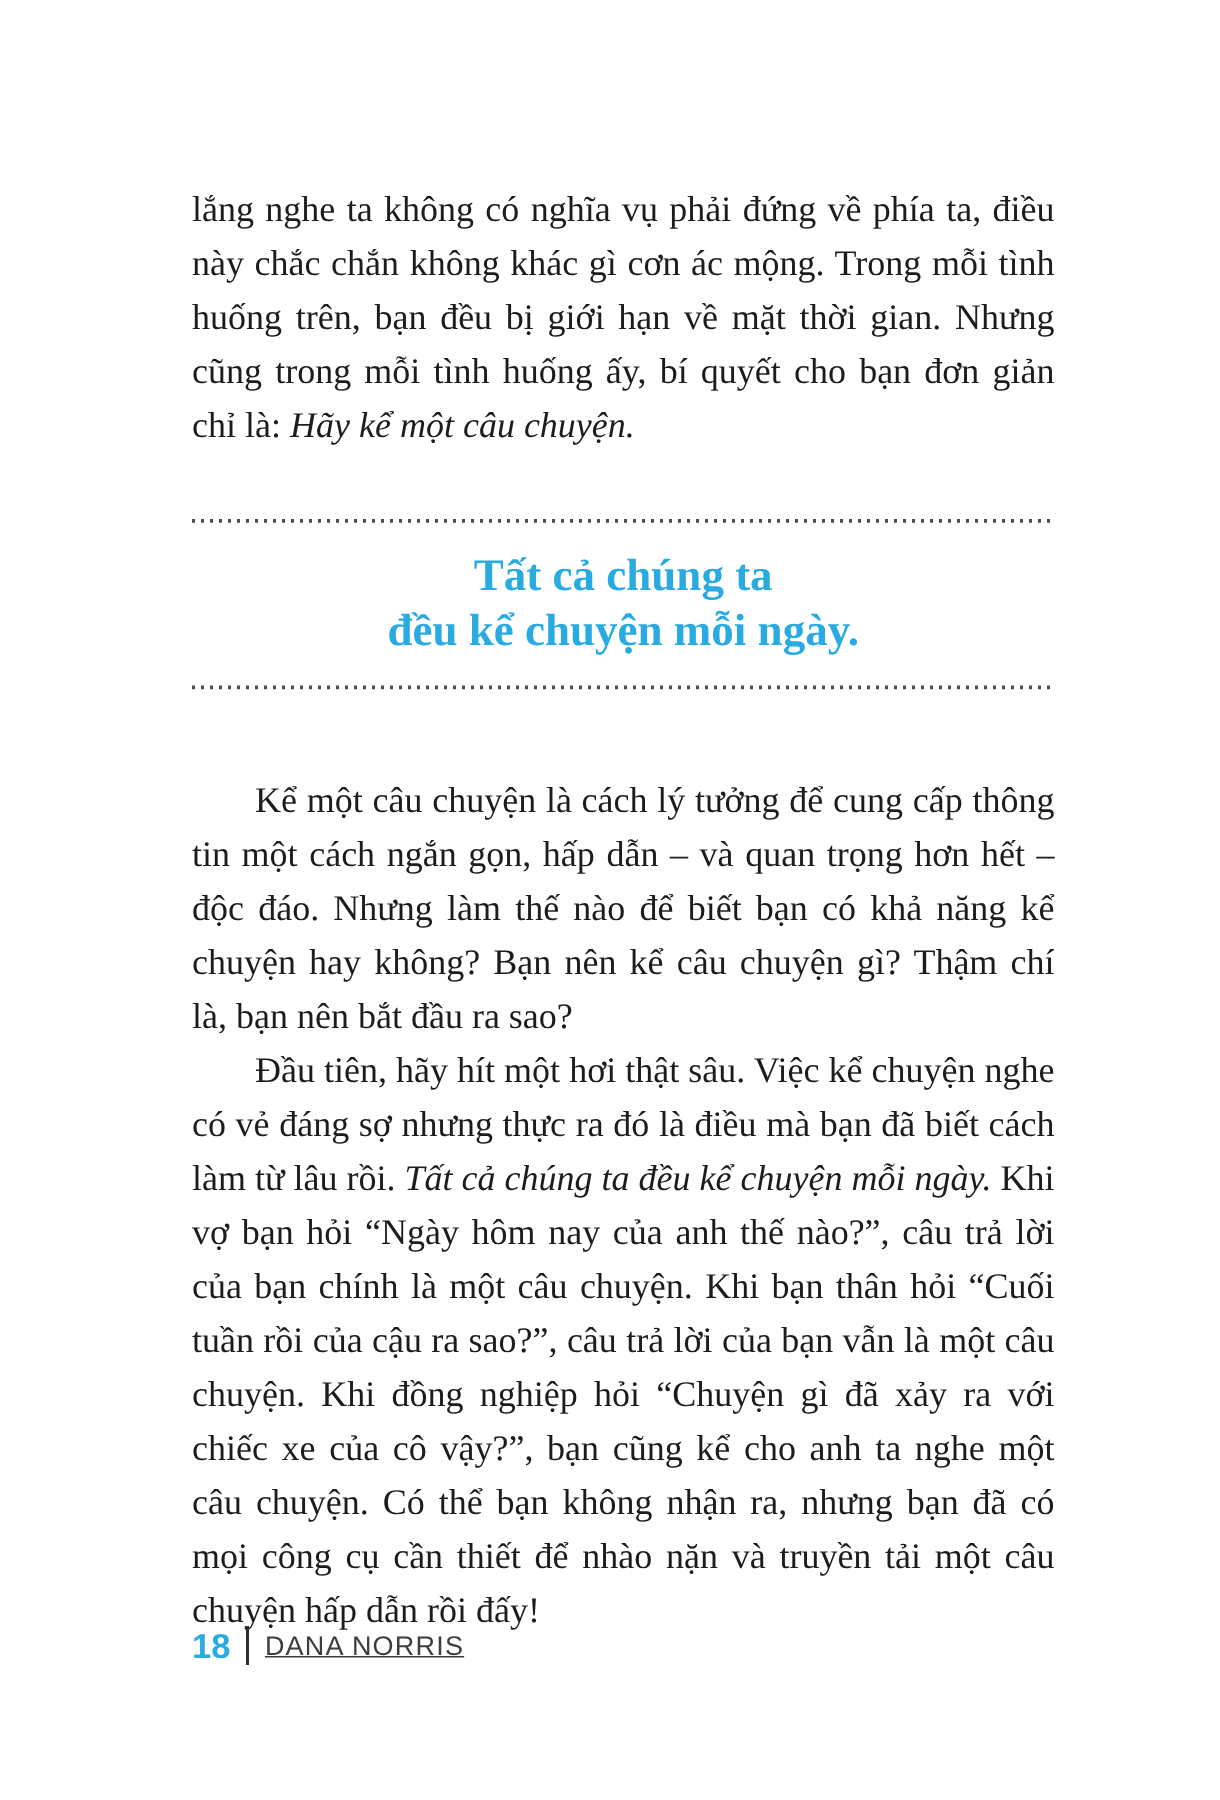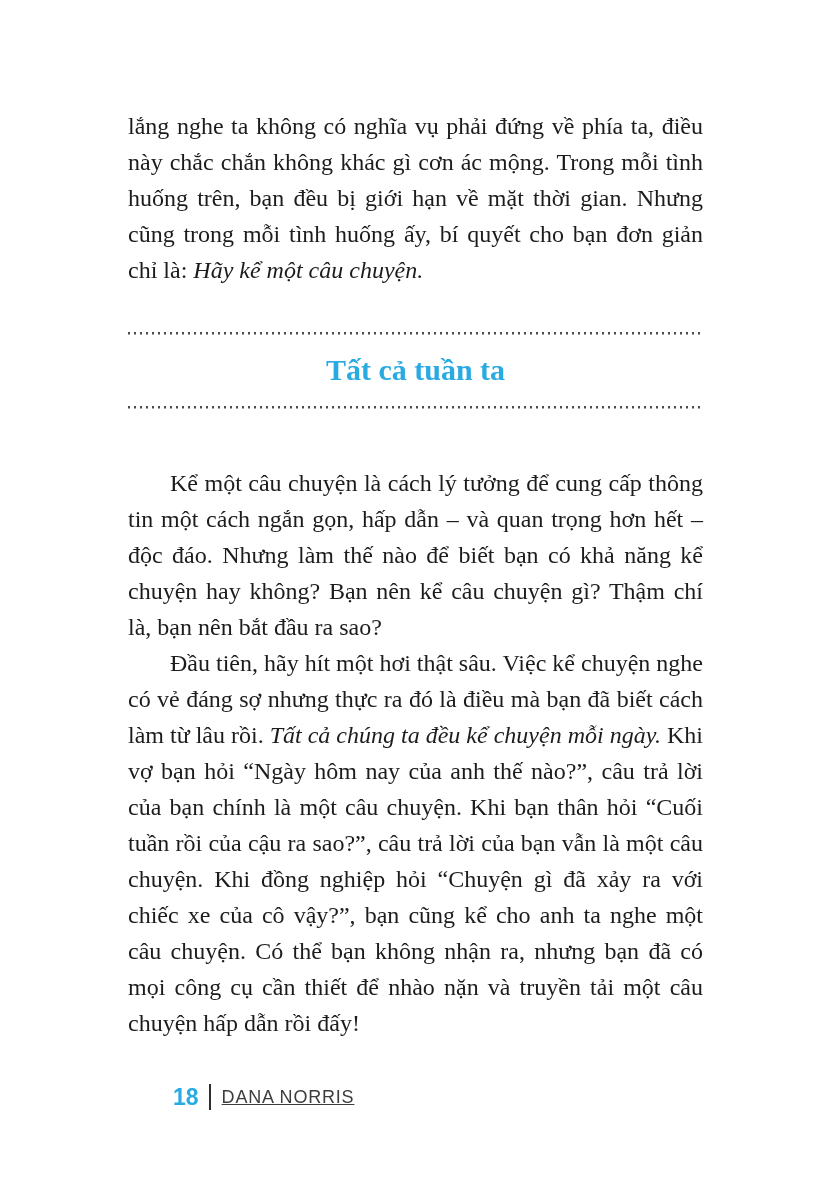--- a/index.html
+++ b/index.html
@@ -11,21 +11,21 @@
     position: relative;
     width: 813px;
     height: 1200px;
     background: #ffffff;
     overflow: hidden;
     font-family: "Liberation Serif", serif;
     color: #1c1c1c;
   }
   .content {
     position: absolute;
-    top: 108px;
+    top: 122px;
     left: 128px;
     width: 575px;
   }
   p.body-par {
     margin: 0;
     font-size: 24px;
     line-height: 36px;
     text-align: justify;
     color: #1c1c1c;
   }
@@ -65,21 +65,20 @@
     top: 1082px;
     display: flex;
     align-items: center;
     font-family: "Liberation Sans", sans-serif;
   }
   .page-number {
     font-size: 23px;
     font-weight: bold;
     color: #29abe2;
     line-height: 30px;
-    margin-left: 45px;
   }
   .footer-bar {
     width: 2px;
     height: 26px;
     background: #2e2e2e;
     margin: 0 11px 0 10px;
   }
   .author-name {
     font-size: 18px;
     color: #3d3d3d;
@@ -94,21 +93,22 @@
 
 <div class="page">
 
   <div class="content">
 
     <p class="body-par"><span>lắng nghe ta không có nghĩa vụ phải đứng về phía ta, điều này chắc chắn không khác gì cơn ác mộng. Trong mỗi tình huống trên, bạn đều bị giới hạn về mặt thời gian. Nhưng cũng trong mỗi tình huống ấy, bí quyết cho bạn đơn giản chỉ là: </span><span class="italic">Hãy kể một câu chuyện.</span></p>
 
     <div class="quote-block">
       <div class="dotted-rule"></div>
       <div class="quote-text">
-        <div>Tất cả tuần ta</div>
+        <div>Tất cả chúng ta</div>
+        <div>đều kể chuyện mỗi ngày.</div>
       </div>
       <div class="dotted-rule"></div>
     </div>
 
     <p class="body-par indent"><span>Kể một câu chuyện là cách lý tưởng để cung cấp thông tin một cách ngắn gọn, hấp dẫn – và quan trọng hơn hết – độc đáo. Nhưng làm thế nào để biết bạn có khả năng kể chuyện hay không? Bạn nên kể câu chuyện gì? Thậm chí là, bạn nên bắt đầu ra sao?</span></p>
 
     <p class="body-par indent par-gap"><span>Đầu tiên, hãy hít một hơi thật sâu. Việc kể chuyện nghe có vẻ đáng sợ nhưng thực ra đó là điều mà bạn đã biết cách làm từ lâu rồi. </span><span class="italic">Tất cả chúng ta đều kể chuyện mỗi ngày.</span><span> Khi vợ bạn hỏi “Ngày hôm nay của anh thế nào?”, câu trả lời của bạn chính là một câu chuyện. Khi bạn thân hỏi “Cuối tuần rồi của cậu ra sao?”, câu trả lời của bạn vẫn là một câu chuyện. Khi đồng nghiệp hỏi “Chuyện gì đã xảy ra với chiếc xe của cô vậy?”, bạn cũng kể cho anh ta nghe một câu chuyện. Có thể bạn không nhận ra, nhưng bạn đã có mọi công cụ cần thiết để nhào nặn và truyền tải một câu chuyện hấp dẫn rồi đấy!</span></p>
 
   </div>
 

